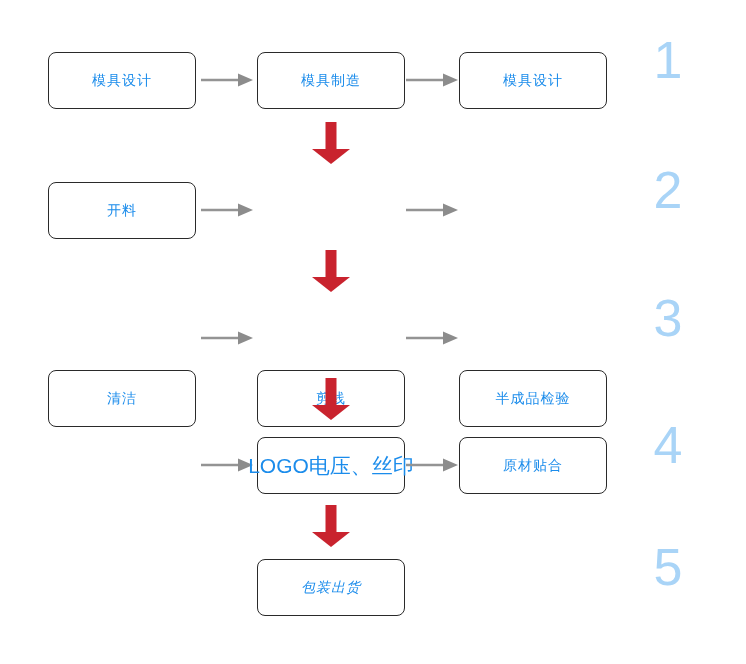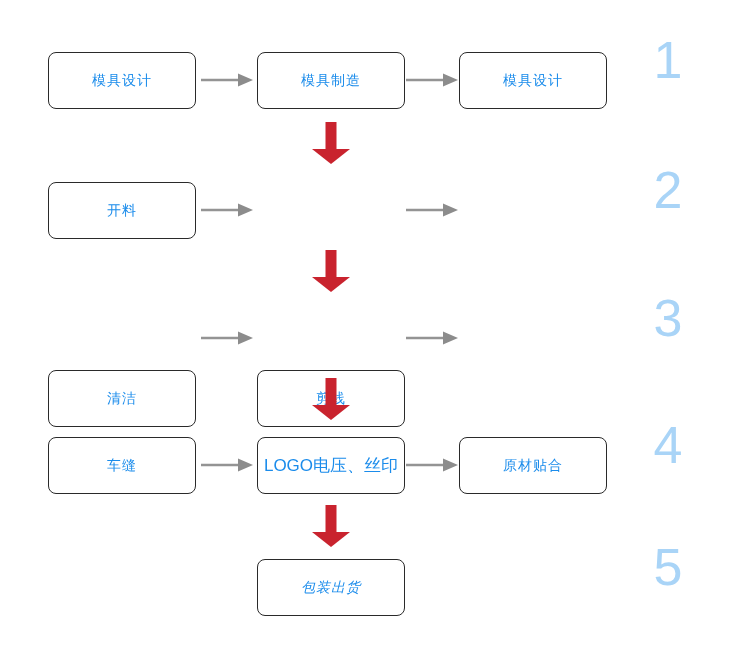--- a/index.html
+++ b/index.html
@@ -95,33 +95,33 @@
   <div class="flow-box col1 row3">清洁</div>
   <svg class="harrow" style="left:201px; top:331px" viewBox="0 0 52 14">
     <line x1="0" y1="7" x2="38" y2="7" stroke="#949494" stroke-width="2.6"></line>
     <polygon points="37,0.5 52,7 37,13.5" fill="#8c8c8c"></polygon>
   </svg>
   <div class="flow-box col2 row3">剪线</div>
   <svg class="harrow" style="left:406px; top:331px" viewBox="0 0 52 14">
     <line x1="0" y1="7" x2="38" y2="7" stroke="#949494" stroke-width="2.6"></line>
     <polygon points="37,0.5 52,7 37,13.5" fill="#8c8c8c"></polygon>
   </svg>
+  <div class="flow-box col3 row3">半成品检验</div>
   <div class="step-number num3">3</div>
 
   <svg class="varrow" style="top:378px" viewBox="0 0 38 42">
     <rect x="13.5" y="0" width="11" height="28" fill="#c9232e"></rect>
     <polygon points="0,27 38,27 19,42" fill="#c9232e"></polygon>
   </svg>
 
-  <div class="flow-box col1 row4">车缝</div>
   <svg class="harrow" style="left:201px; top:458px" viewBox="0 0 52 14">
     <line x1="0" y1="7" x2="38" y2="7" stroke="#949494" stroke-width="2.6"></line>
     <polygon points="37,0.5 52,7 37,13.5" fill="#8c8c8c"></polygon>
   </svg>
-  <div class="flow-box col2 row4" style="letter-spacing:0; font-size:17px;">LOGO电压、丝印</div>
+  <div class="flow-box col2 row4" style="letter-spacing:0; font-size:21px;">LOGO电压、丝印</div>
   <svg class="harrow" style="left:406px; top:458px" viewBox="0 0 52 14">
     <line x1="0" y1="7" x2="38" y2="7" stroke="#949494" stroke-width="2.6"></line>
     <polygon points="37,0.5 52,7 37,13.5" fill="#8c8c8c"></polygon>
   </svg>
   <div class="flow-box col3 row4">原材贴合</div>
   <div class="step-number num4">4</div>
 
   <svg class="varrow" style="top:505px" viewBox="0 0 38 42">
     <rect x="13.5" y="0" width="11" height="28" fill="#c9232e"></rect>
     <polygon points="0,27 38,27 19,42" fill="#c9232e"></polygon>

